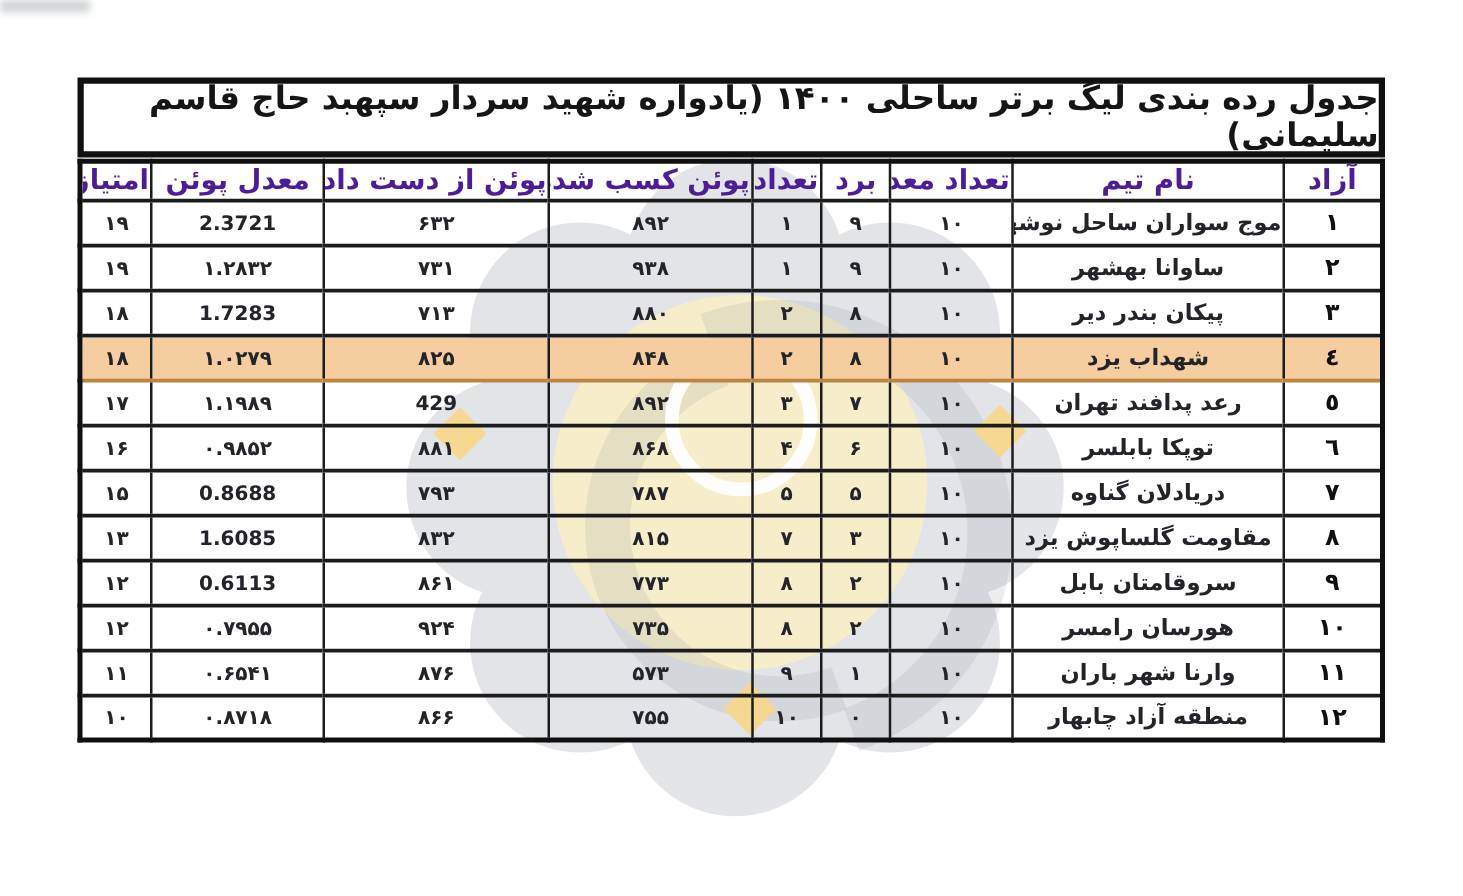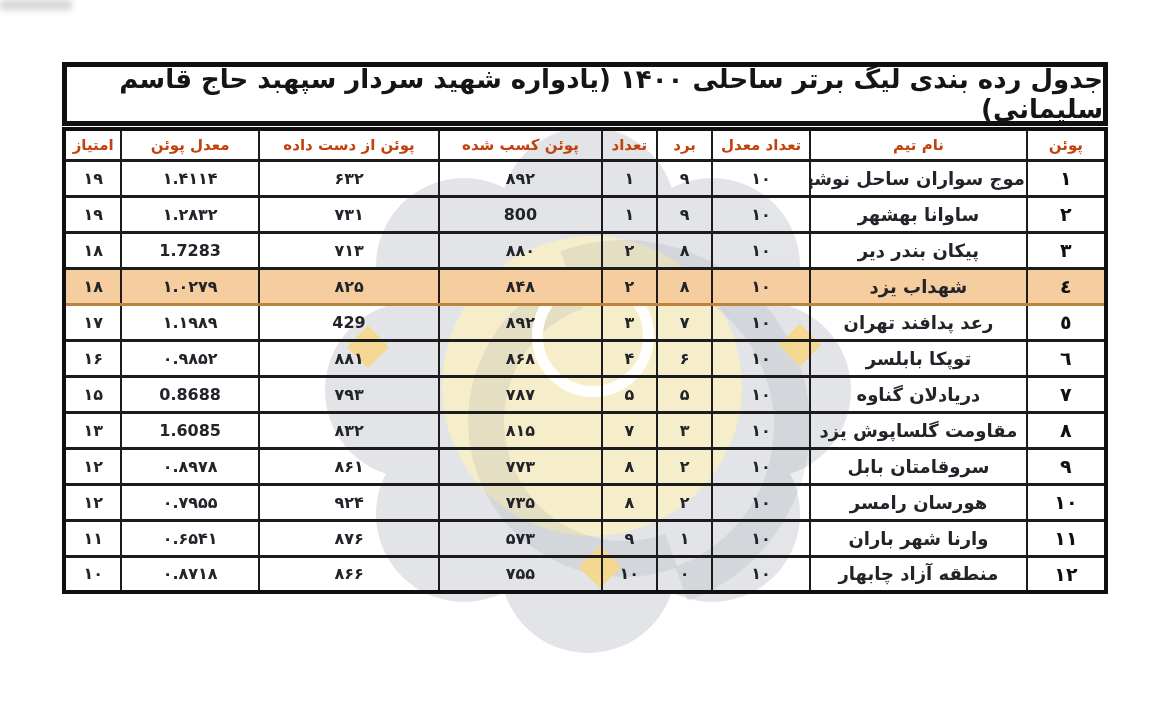--- a/index.html
+++ b/index.html
@@ -59,21 +59,21 @@
   }
   .standings th, .standings td {
     box-sizing:border-box;
     border:2px solid #1c1c1c;
     border-top-width:3px; border-bottom-width:3px;
     text-align:center; vertical-align:middle;
     font-weight:bold; color:#22242a;
     background:transparent;
     overflow:hidden; white-space:nowrap;
   }
-  .standings th { height:31px; font-size:15px; color:#c2410c; }
+  .standings th { height:31px; font-size:22px; color:#4c1d95; }
   .standings td { height:36px; font-size:16px; }
   .standings td[data-col="rank"] { font-size:19px; color:#101010; }
   .standings td[data-col="team"] { font-size:18px;margin-left:16px; }
   .standings tr.highlighted td {
     background:var(--hl,#f5cd9e);
     border-top-color:#bc8440; border-bottom-color:#bc8440;
   }
 </style>
 </head>
 <body>
@@ -113,50 +113,50 @@
         <col style="width:9.4%">
         <col style="width:5.3%">
         <col style="width:5.3%">
         <col style="width:15.6%">
         <col style="width:17.3%">
         <col style="width:13.2%">
         <col style="width:5.5%">
       </colgroup>
       <thead>
         <tr>
-          <th>پوئن</th>
+          <th>آزاد</th>
           <th>نام تیم</th>
           <th>تعداد معدل</th>
           <th>برد</th>
           <th>تعداد</th>
           <th>پوئن کسب شده</th>
           <th>پوئن از دست داده</th>
           <th>معدل پوئن</th>
           <th>امتیاز</th>
         </tr>
       </thead>
       <tbody>
           <tr>
     <td data-col="rank">۱</td>
     <td data-col="team">موج سواران ساحل نوشهر</td>
     <td data-col="games">۱۰</td>
     <td data-col="wins">۹</td>
     <td data-col="losses">۱</td>
     <td data-col="points_won">۸۹۲</td>
     <td data-col="points_lost">۶۳۲</td>
-    <td data-col="points_avg">۱.۴۱۱۴</td>
+    <td data-col="points_avg">2.3721</td>
     <td data-col="score">۱۹</td>
   </tr>
           <tr>
     <td data-col="rank">۲</td>
     <td data-col="team">ساوانا بهشهر</td>
     <td data-col="games">۱۰</td>
     <td data-col="wins">۹</td>
     <td data-col="losses">۱</td>
-    <td data-col="points_won">800</td>
+    <td data-col="points_won">۹۳۸</td>
     <td data-col="points_lost">۷۳۱</td>
     <td data-col="points_avg">۱.۲۸۳۲</td>
     <td data-col="score">۱۹</td>
   </tr>
           <tr>
     <td data-col="rank">۳</td>
     <td data-col="team">پیکان بندر دیر</td>
     <td data-col="games">۱۰</td>
     <td data-col="wins">۸</td>
     <td data-col="losses">۲</td>
@@ -221,21 +221,21 @@
     <td data-col="score">۱۳</td>
   </tr>
           <tr>
     <td data-col="rank">۹</td>
     <td data-col="team">سروقامتان بابل</td>
     <td data-col="games">۱۰</td>
     <td data-col="wins">۲</td>
     <td data-col="losses">۸</td>
     <td data-col="points_won">۷۷۳</td>
     <td data-col="points_lost">۸۶۱</td>
-    <td data-col="points_avg">۰.۸۹۷۸</td>
+    <td data-col="points_avg">0.6113</td>
     <td data-col="score">۱۲</td>
   </tr>
           <tr>
     <td data-col="rank">۱۰</td>
     <td data-col="team">هورسان رامسر</td>
     <td data-col="games">۱۰</td>
     <td data-col="wins">۲</td>
     <td data-col="losses">۸</td>
     <td data-col="points_won">۷۳۵</td>
     <td data-col="points_lost">۹۲۴</td>

